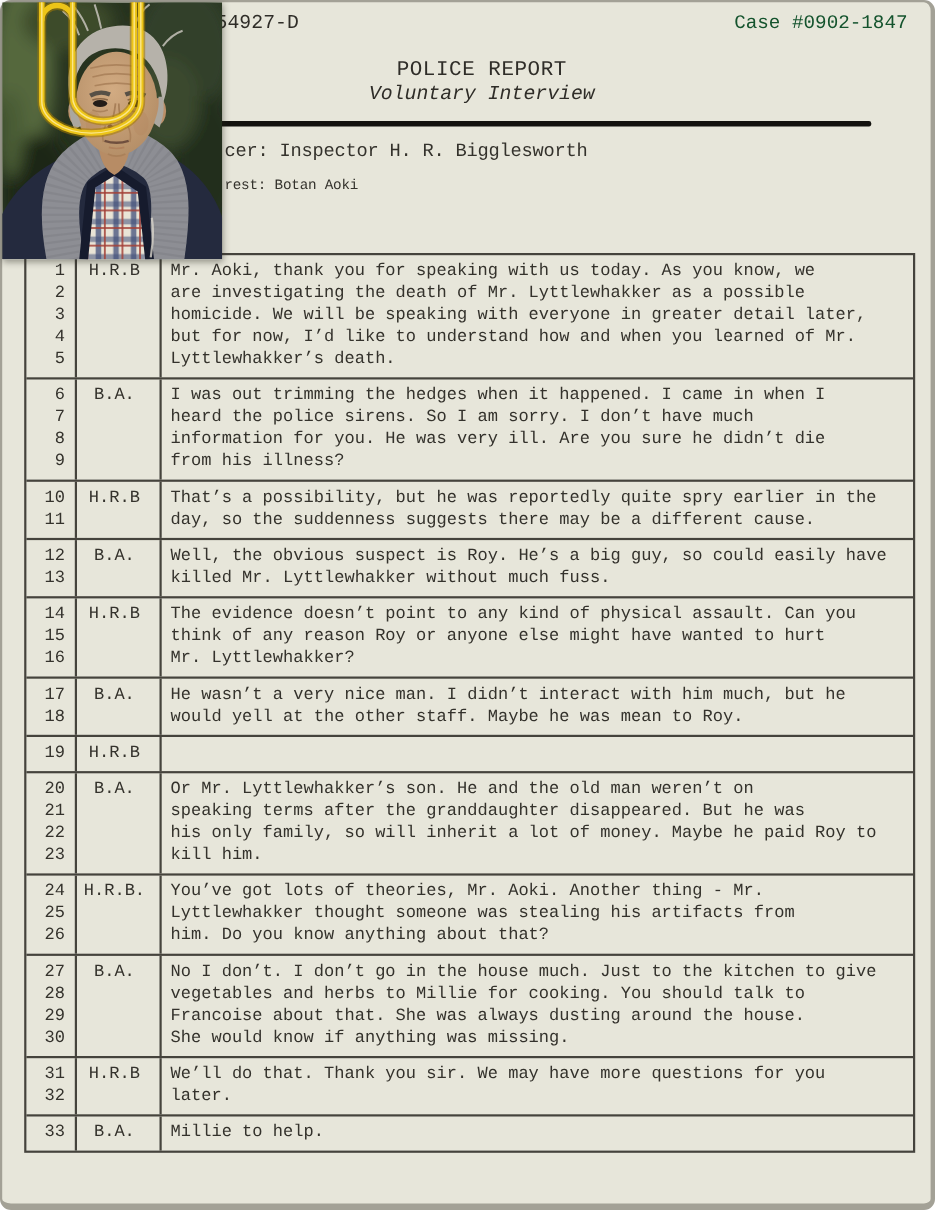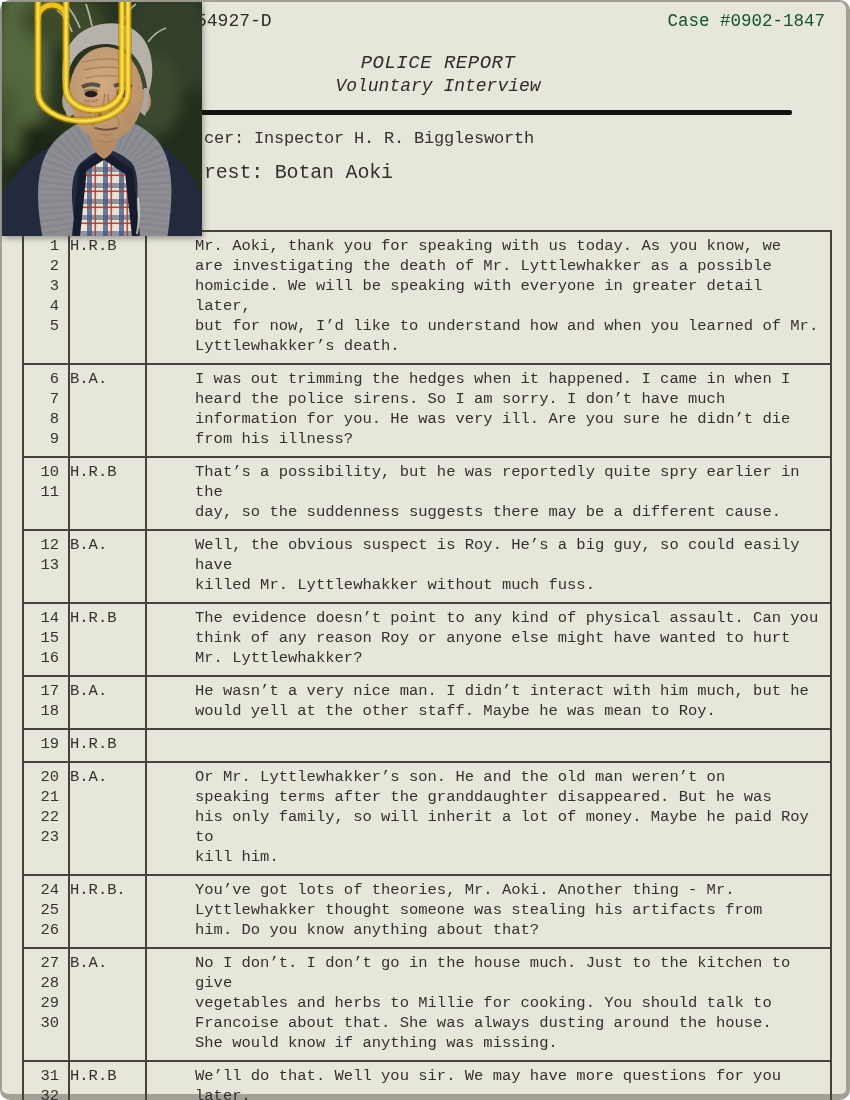--- a/index.html
+++ b/index.html
@@ -25,47 +25,47 @@
     font-size:18px;color:#2f2d28;z-index:1;
   }
   .case-num{
     position:absolute;right:21px;top:9px;
     font-size:17.5px;color:#14532d;
   }
   .title-block{
     position:absolute;left:200px;top:50px;width:472px;
     text-align:center;color:#2f2d28;
   }
-  .title-block .main{font-size:19px;letter-spacing:.5px;line-height:23px;font-style:italic;}
+  .title-block .main{font-size:19px;letter-spacing:.5px;line-height:23px;}
   .title-block .sub{font-size:18px;line-height:23px;font-style:italic;}
   .rule{
     position:absolute;left:165px;top:108px;width:625px;height:5px;
     background:#13120e;border-radius:2px;
   }
   .officer-line{position:absolute;left:202px;top:127px;font-size:17px;letter-spacing:-.2px;text-align:center;}
-  .interviewee-line{position:absolute;left:202px;top:159px;font-size:20px;letter-spacing:-.2px;}
+  .interviewee-line{position:absolute;left:202px;top:159px;font-size:13px;letter-spacing:-.2px;}
 
   .transcript{
     position:absolute;left:20px;top:228px;width:810px;
     box-sizing:border-box;
     border:2px solid #45433c;
     font-size:15.5px;line-height:20px;color:#34322c;
   }
   .t-row{display:flex;border-top:2px solid #45433c;}
   .t-row:first-child{border-top:none;}
   .cell{white-space:pre-line;padding-top:4px;padding-bottom:7px;box-sizing:border-box;}
   .cell-nums{
     width:46px;flex:0 0 46px;text-align:right;padding-right:9px;
     border-right:2px solid #45433c;
   }
   .cell-speaker{
-    width:77px;flex:0 0 77px;text-align:left;padding-right:7px;
+    width:77px;flex:0 0 77px;text-align:center;padding-right:7px;
     border-right:2px solid #45433c;
   }
-  .cell-text{flex:1;padding-left:8px;padding-right:4px;margin-left:40px;}
+  .cell-text{flex:1;padding-left:8px;padding-right:4px;}
 
   .photo{
     position:absolute;left:0;top:0;width:200px;height:234px;
     z-index:5;overflow:hidden;
     box-shadow:1px 2px 6px rgba(40,40,30,.45);
   }
   .paperclip{
     position:absolute;left:26px;top:0;width:112px;height:140px;
     z-index:6;pointer-events:none;
   }
@@ -177,21 +177,21 @@
         <div class="cell cell-speaker">B.A.</div>
         <div class="cell cell-text">No I don’t.  I don’t go in the house much.  Just to the kitchen to give
 vegetables and herbs to Millie for cooking.  You should talk to
 Francoise about that.  She was always dusting around the house.
 She would know if anything was missing.</div>
       </div>
       <div class="t-row">
         <div class="cell cell-nums">31
 32</div>
         <div class="cell cell-speaker">H.R.B</div>
-        <div class="cell cell-text">We’ll do that.  Well you sir.  We may have more questions for you
+        <div class="cell cell-text">We’ll do that.  Thank you sir.  We may have more questions for you
 later.</div>
       </div>
       <div class="t-row">
         <div class="cell cell-nums">33</div>
         <div class="cell cell-speaker">B.A.</div>
         <div class="cell cell-text">Millie to help.</div>
       </div>
     </div>
 
   <div class="photo">

